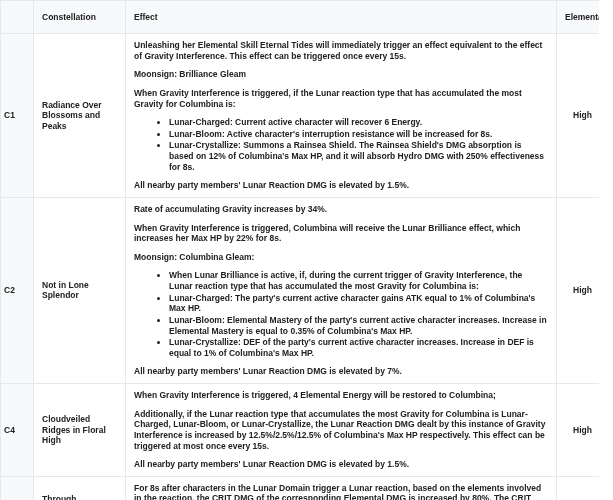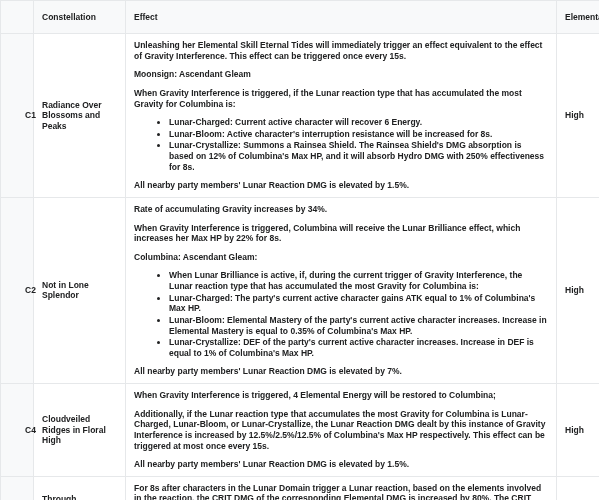--- a/index.html
+++ b/index.html
@@ -31,35 +31,35 @@
     font-weight: bold;
     text-align: left;
     padding: 6px 8px;
     height: 33px;
     vertical-align: middle;
   }
   .rank-cell {
     background: #f8f9fa;
     font-weight: bold;
     text-align: left;
-    padding: 6px 24px;
+    padding: 6px 3px;
     vertical-align: middle;
   }
   .name-cell {
     padding: 6px 8px;
     vertical-align: middle;
     background: #ffffff;
   }
   .effect-cell {
     padding: 6px 8px;
     vertical-align: top;
     background: #ffffff;
   }
   .importance-cell {
-    padding: 6px 8px;
+    padding: 6px 16px;
     vertical-align: middle;
     background: #ffffff;
   }
   .effect-cell p { margin: 0 0 8px 0; }
   .effect-cell > *:last-child { margin-bottom: 0; }
   .effect-cell ul {
     margin: 0 0 8px 0;
     padding-left: 19px;
     list-style-type: disc;
   }
@@ -87,38 +87,38 @@
         <th>Effect</th>
         <th>Elemental</th>
       </tr>
     </thead>
     <tbody>
         <tr>
           <th class="rank-cell">C1</th>
           <td class="name-cell">Radiance Over Blossoms and Peaks</td>
           <td class="effect-cell">
             <p>Unleashing her Elemental Skill Eternal Tides will immediately trigger an effect equivalent to the effect of Gravity Interference. This effect can be triggered once every 15s.</p>
-            <p>Moonsign: Ascendant Gleam</p>
+            <p>Moonsign: Brilliance Gleam</p>
             <p>When Gravity Interference is triggered, if the Lunar reaction type that has accumulated the most Gravity for Columbina is:</p>
             <ul>
               <li>Lunar-Charged: Current active character will recover 6 Energy.</li>
               <li>Lunar-Bloom: Active character's interruption resistance will be increased for 8s.</li>
               <li>Lunar-Crystallize: Summons a Rainsea Shield. The Rainsea Shield's DMG absorption is based on 12% of Columbina's Max HP, and it will absorb Hydro DMG with 250% effectiveness for 8s.</li>
             </ul>
             <p>All nearby party members' Lunar Reaction DMG is elevated by 1.5%.</p>
           </td>
           <td class="importance-cell">High</td>
         </tr>
         <tr>
           <th class="rank-cell">C2</th>
           <td class="name-cell">Not in Lone Splendor</td>
           <td class="effect-cell">
             <p>Rate of accumulating Gravity increases by 34%.</p>
             <p>When Gravity Interference is triggered, Columbina will receive the Lunar Brilliance effect, which increases her Max HP by 22% for 8s.</p>
-            <p>Columbina: Ascendant Gleam:</p>
+            <p>Moonsign: Columbina Gleam:</p>
             <ul>
               <li>When Lunar Brilliance is active, if, during the current trigger of Gravity Interference, the Lunar reaction type that has accumulated the most Gravity for Columbina is:</li>
               <li>Lunar-Charged: The party's current active character gains ATK equal to 1% of Columbina's Max HP.</li>
               <li>Lunar-Bloom: Elemental Mastery of the party's current active character increases. Increase in Elemental Mastery is equal to 0.35% of Columbina's Max HP.</li>
               <li>Lunar-Crystallize: DEF of the party's current active character increases. Increase in DEF is equal to 1% of Columbina's Max HP.</li>
             </ul>
             <p>All nearby party members' Lunar Reaction DMG is elevated by 7%.</p>
           </td>
           <td class="importance-cell">High</td>
         </tr>

